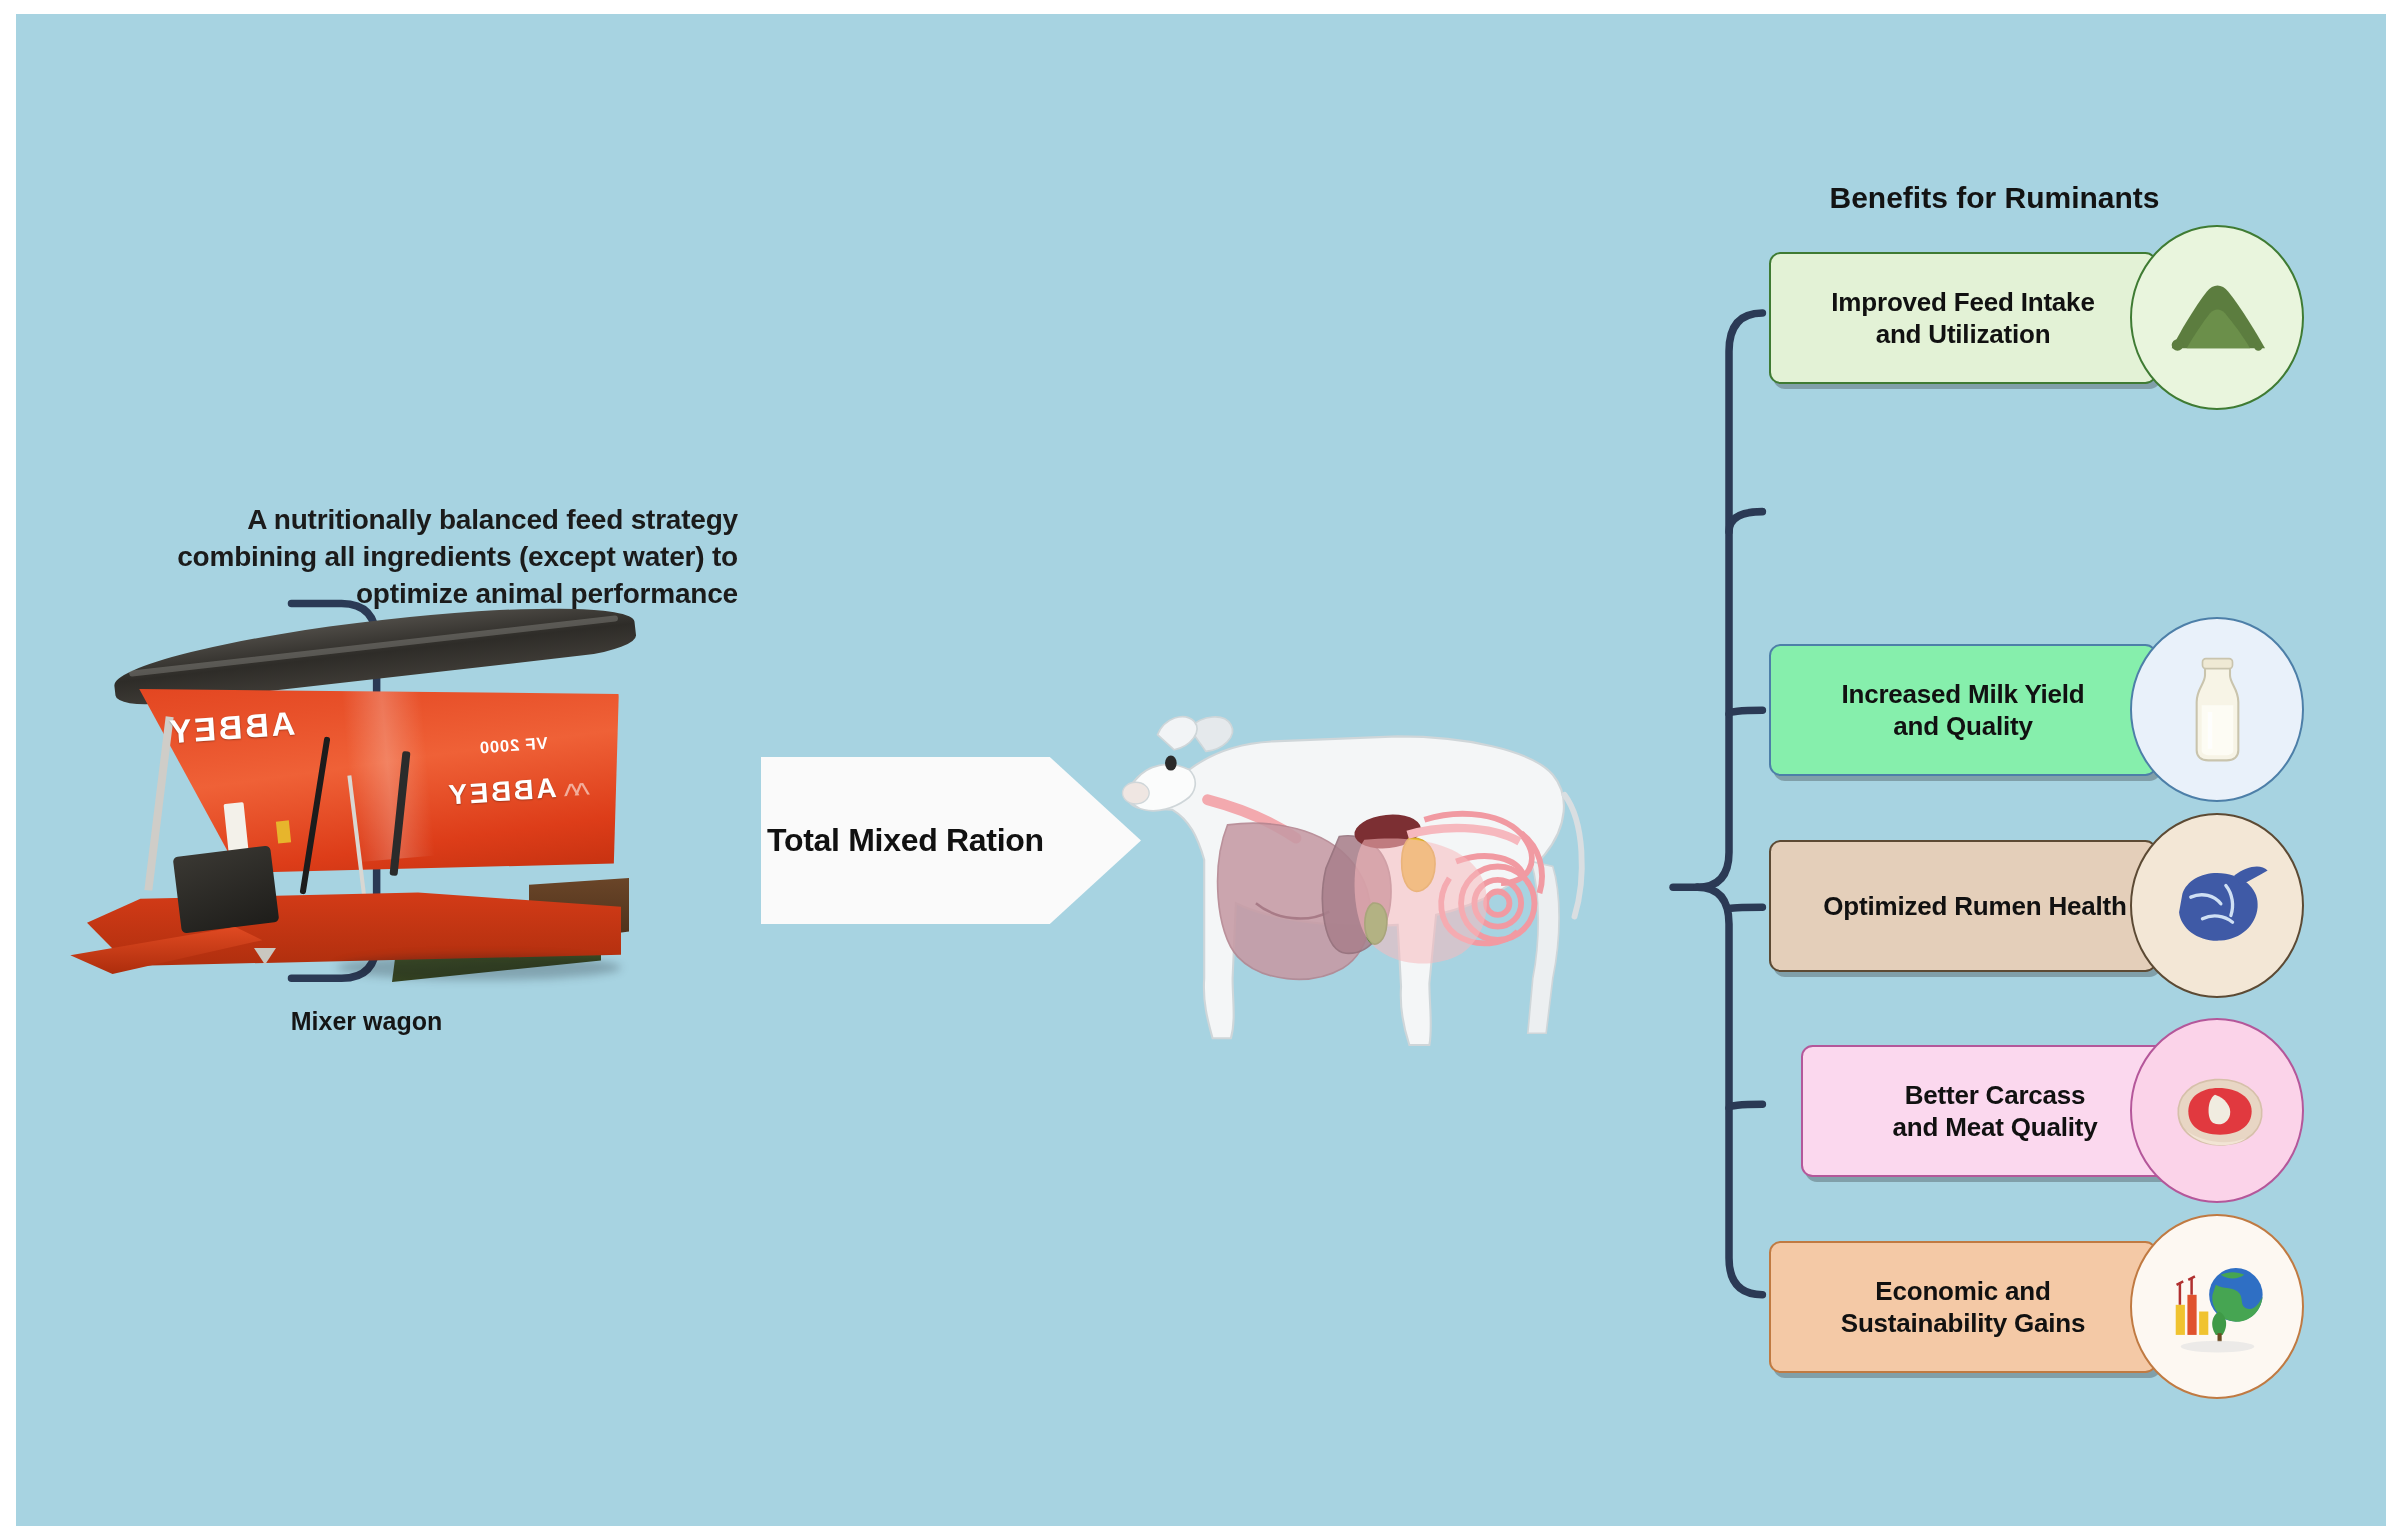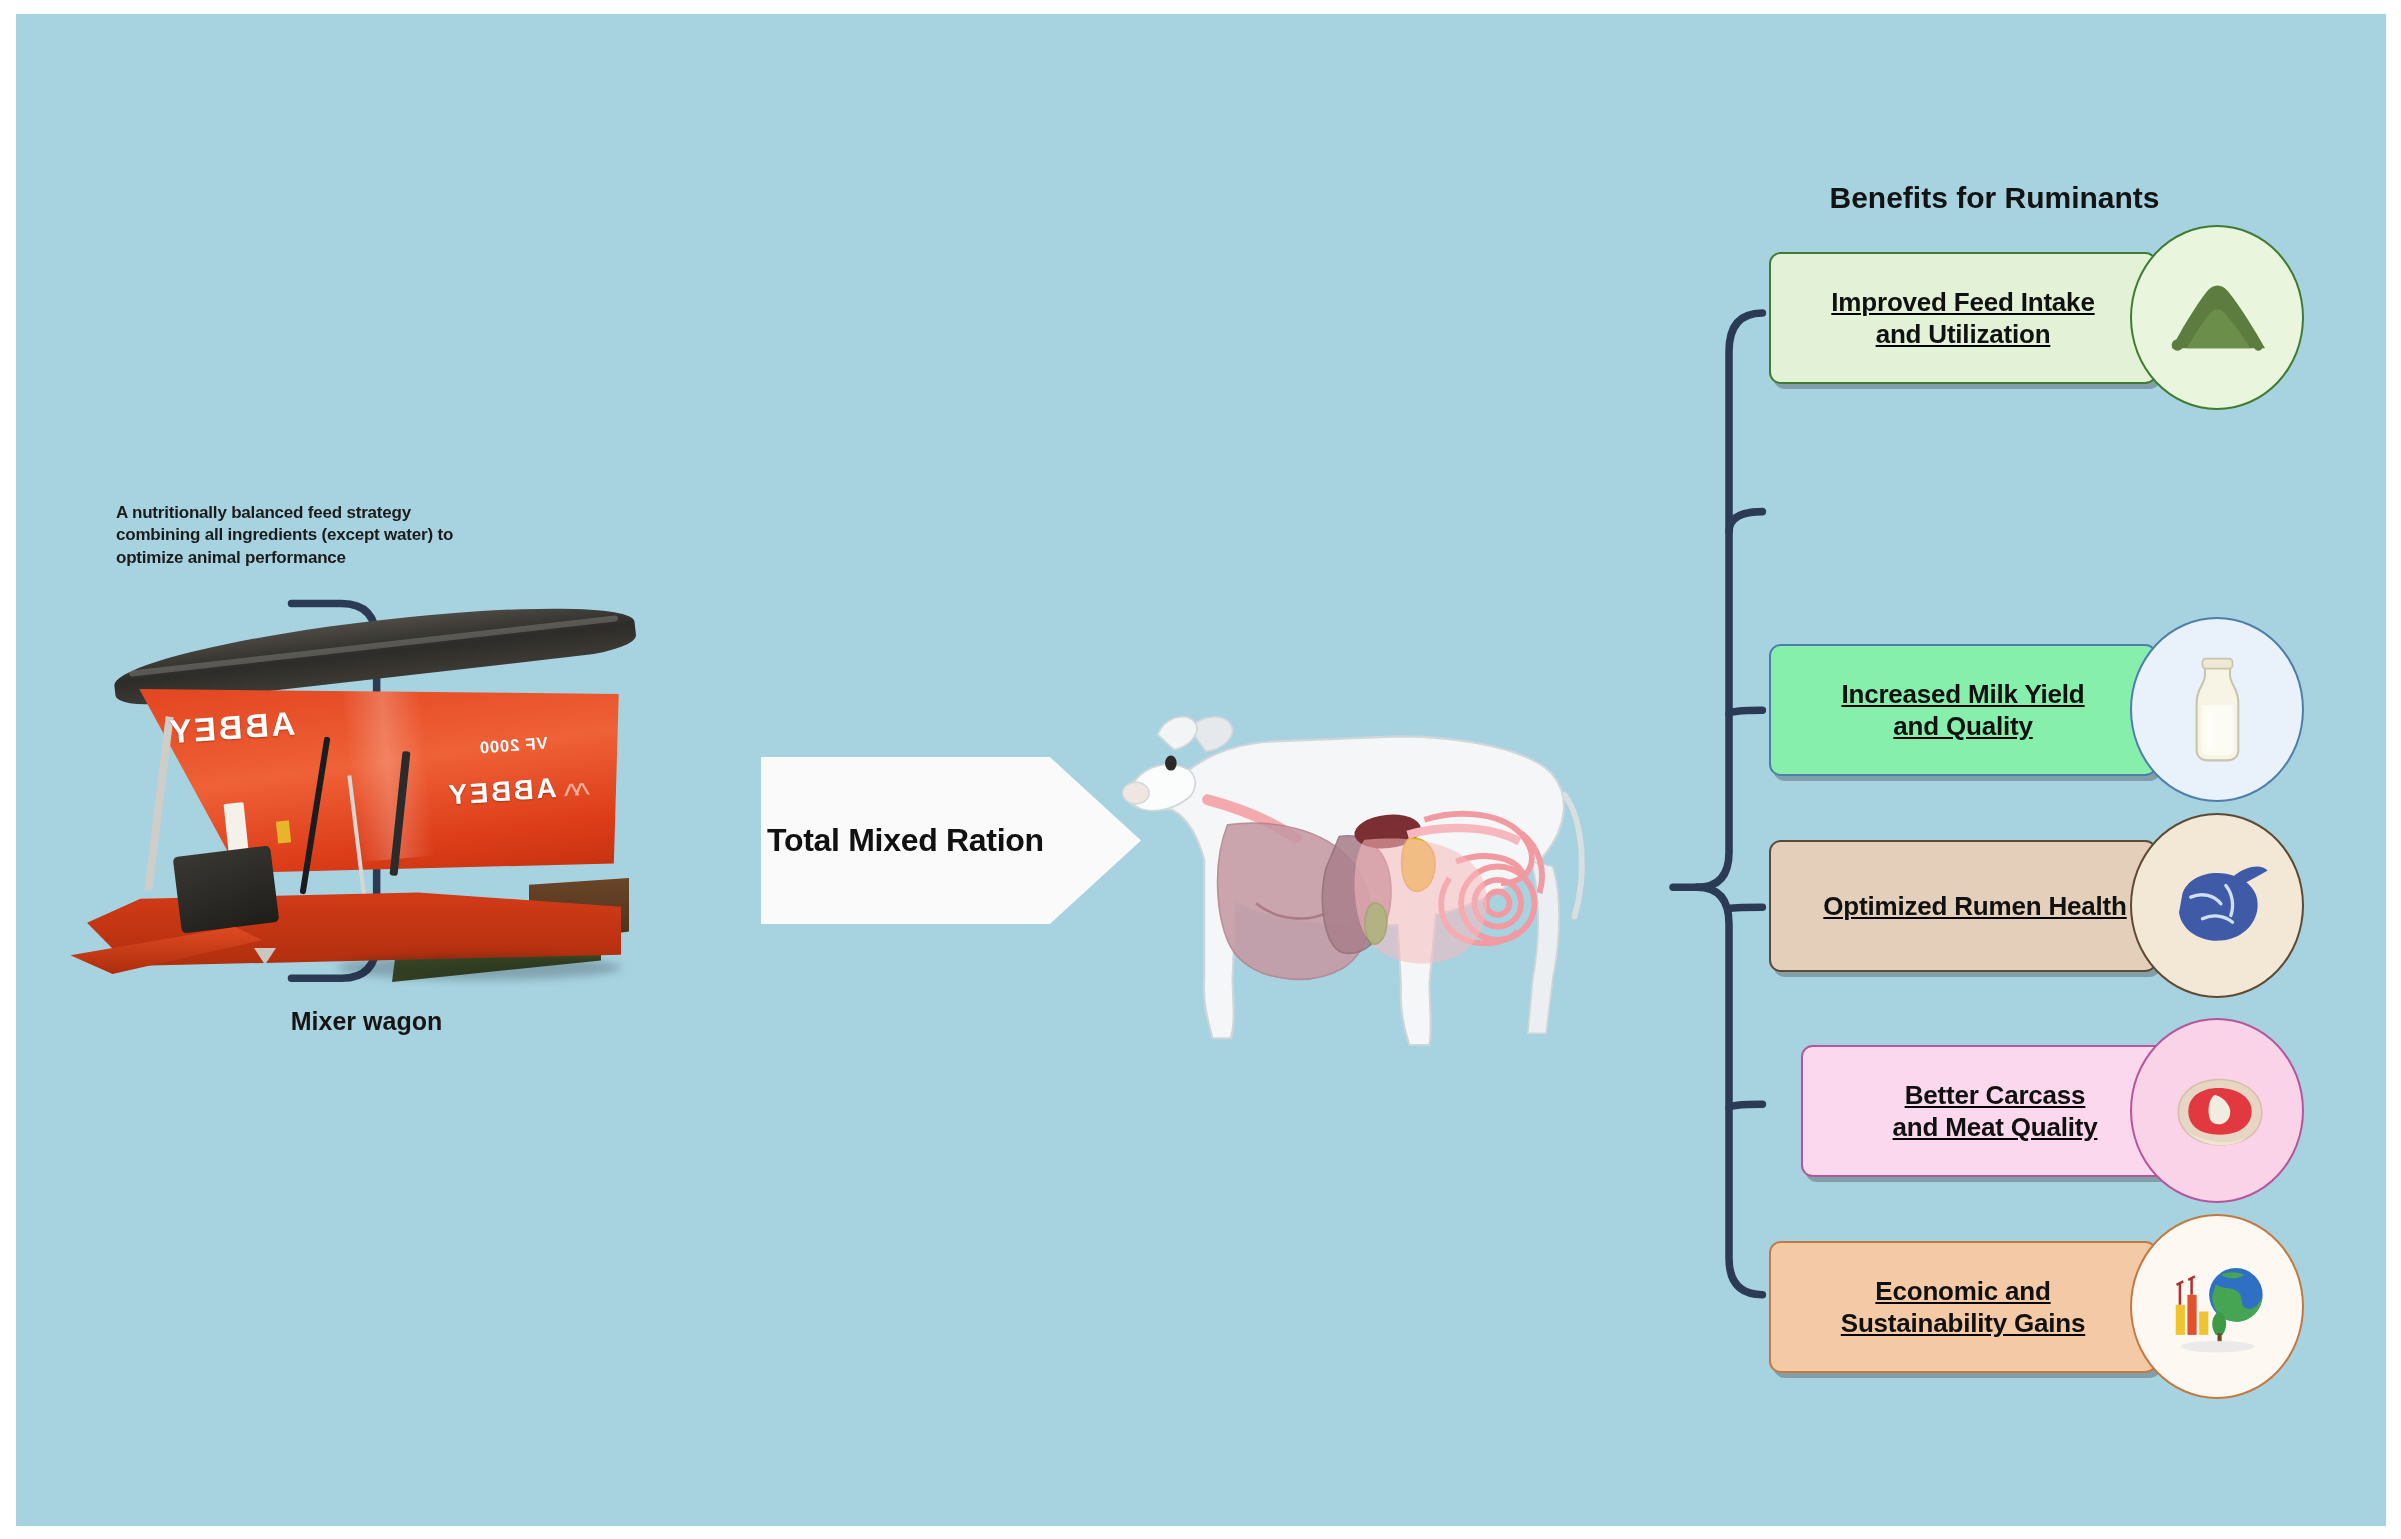--- a/index.html
+++ b/index.html
@@ -5,22 +5,22 @@
   html,body{margin:0;padding:0;background:#ffffff;}
   body{width:2401px;height:1539px;font-family:"Liberation Sans",sans-serif;overflow:hidden;}
 
   #canvas{
     position:absolute;left:16px;top:14px;width:2370px;height:1512px;
     background:#a7d3e1;
   }
 
   
   #caption{
-    position:absolute;left:100px;top:488px;width:634px;
-    text-align:left;font-weight:bold;font-size:17px;line-height:1.32;
+    position:absolute;left:88px;top:488px;width:634px;
+    text-align:right;font-weight:bold;font-size:28px;line-height:1.32;
     color:#1b1b1b;letter-spacing:-0.2px;
   }
   #caption div{white-space:nowrap;}
 
   
   #wagon{position:absolute;left:46px;top:597px;width:601px;height:401px;}
   #wagon .tarp{
     position:absolute;left:50px;top:10px;width:524px;height:58px;
     background:linear-gradient(180deg,#4e4b46,#2e2c28 55%,#3d3a35);
     border-radius:60% 55% 12% 10%/70% 60% 28% 26%;
@@ -137,21 +137,21 @@
   
   #panel-title{
     position:absolute;left:1753px;top:167px;width:451px;text-align:center;
     font-weight:bold;font-size:30px;color:#131313;
   }
   .benefit{position:absolute;left:1753px;width:388px;height:132px;}
   .benefit .box{
     position:absolute;left:0;top:0;width:100%;height:100%;
     border-radius:11.7px;border:2.5px solid #000;
     box-shadow:4.2px 5px 0 rgba(40,40,40,.30);
-    display:flex;align-items:center;justify-content:center;box-sizing:border-box;text-decoration:underline;
+    display:flex;align-items:center;justify-content:center;box-sizing:border-box;
   }
   .benefit .box p{
     margin:0;text-align:center;font-weight:bold;font-size:26px;line-height:1.25;
     color:#111;white-space:pre-line;letter-spacing:-0.2px;
   }
   .benefit .bubble{
     position:absolute;left:361px;top:-27px;width:174px;height:185px;
     border-radius:50%;border:2.5px solid #000;box-sizing:border-box;
     display:flex;align-items:center;justify-content:center;overflow:hidden;
   }

